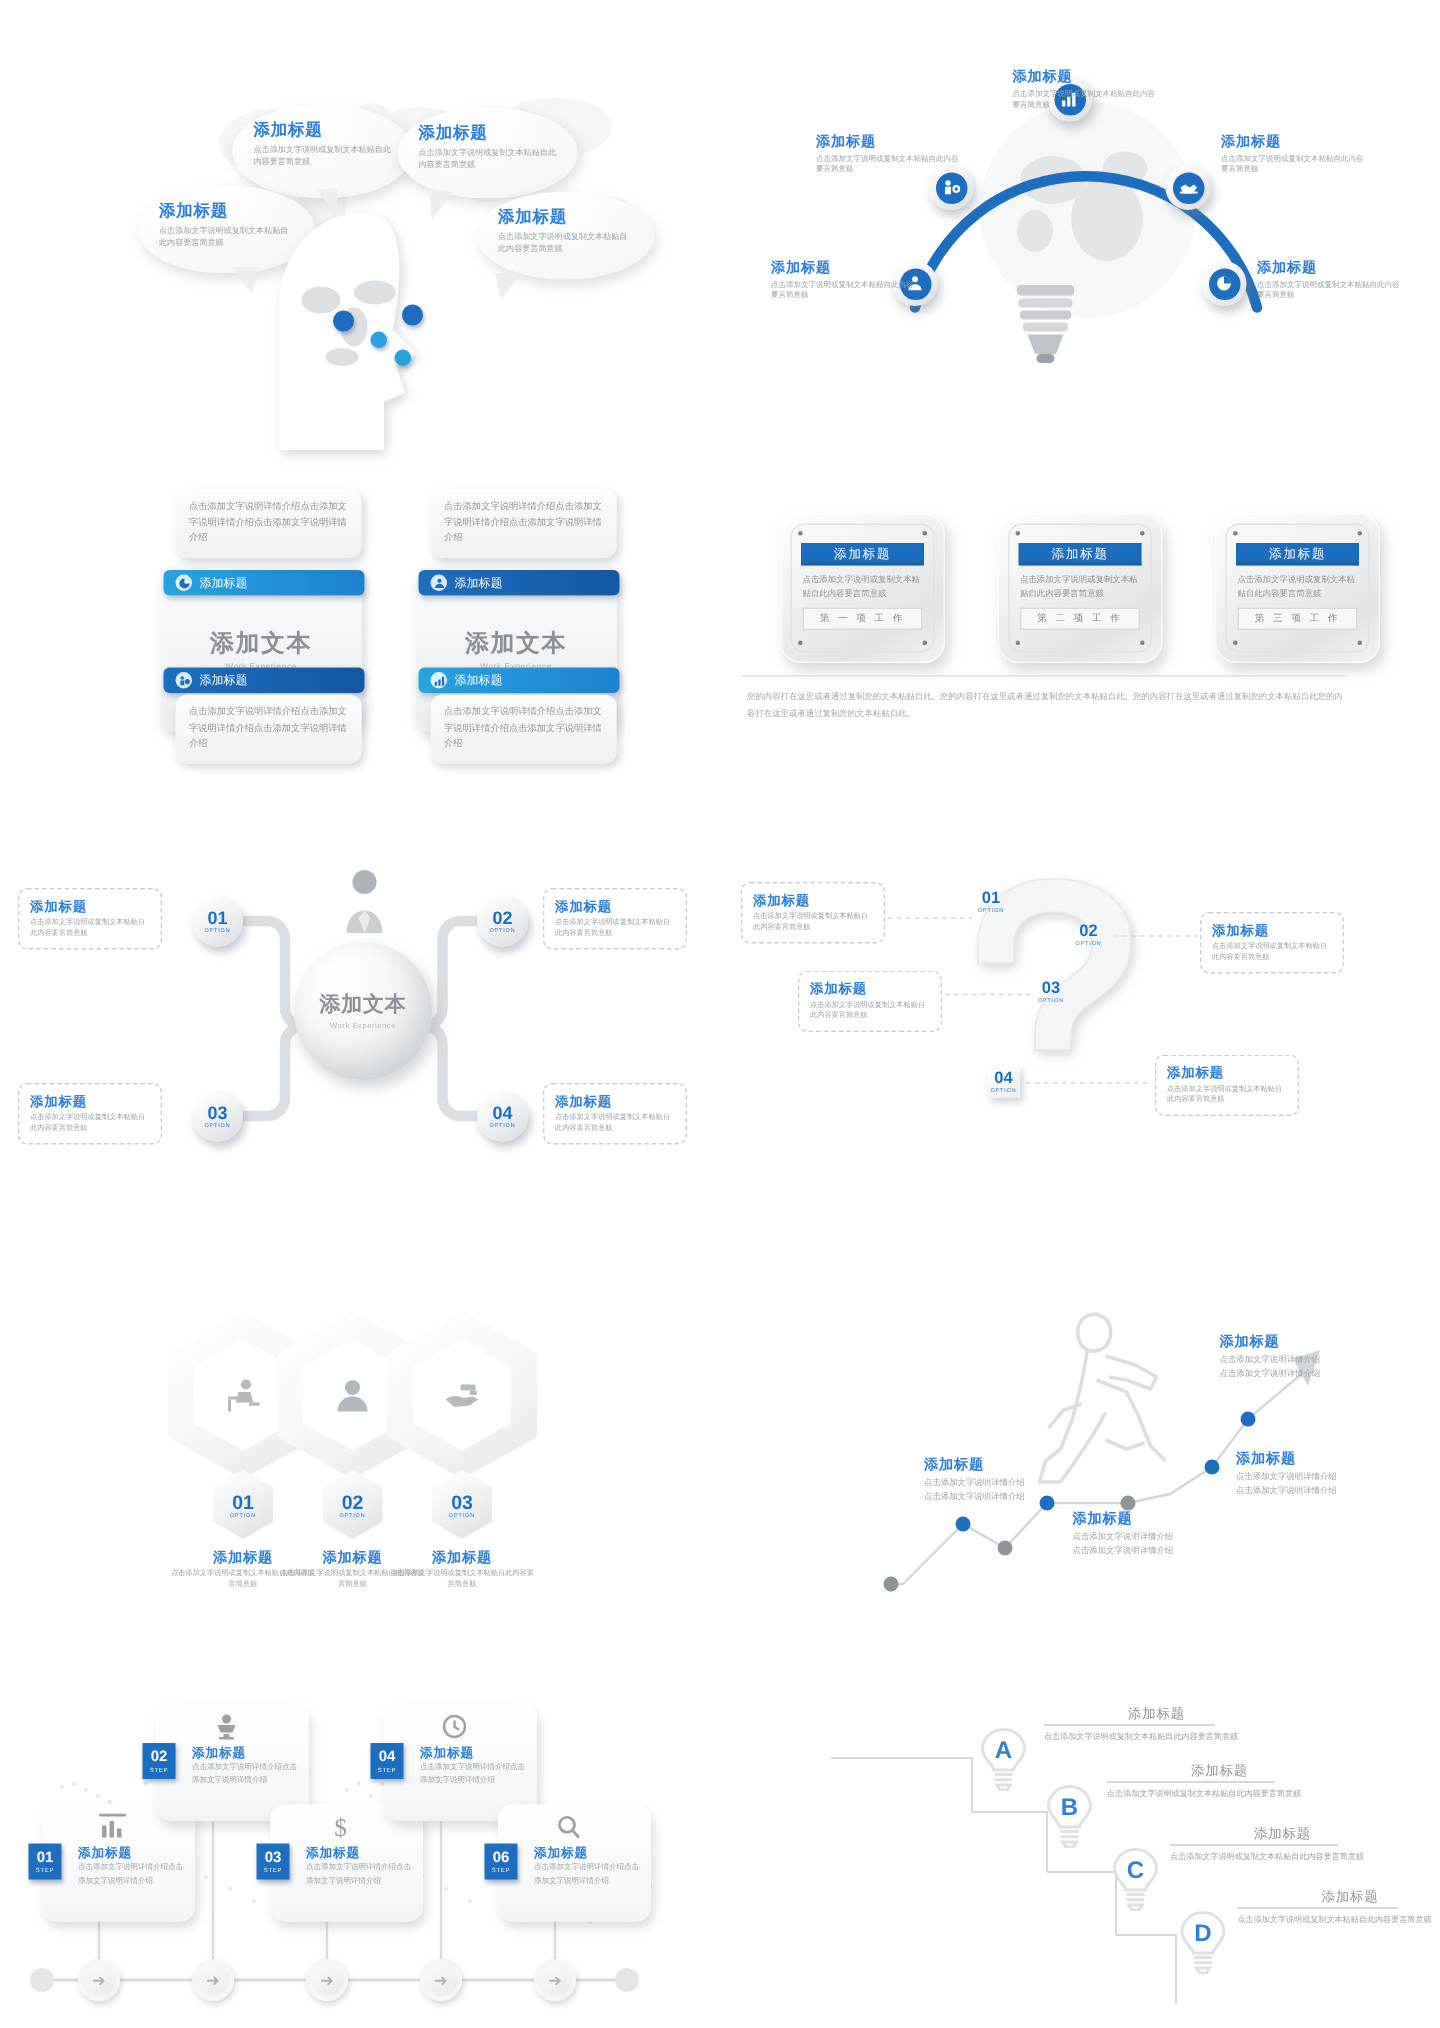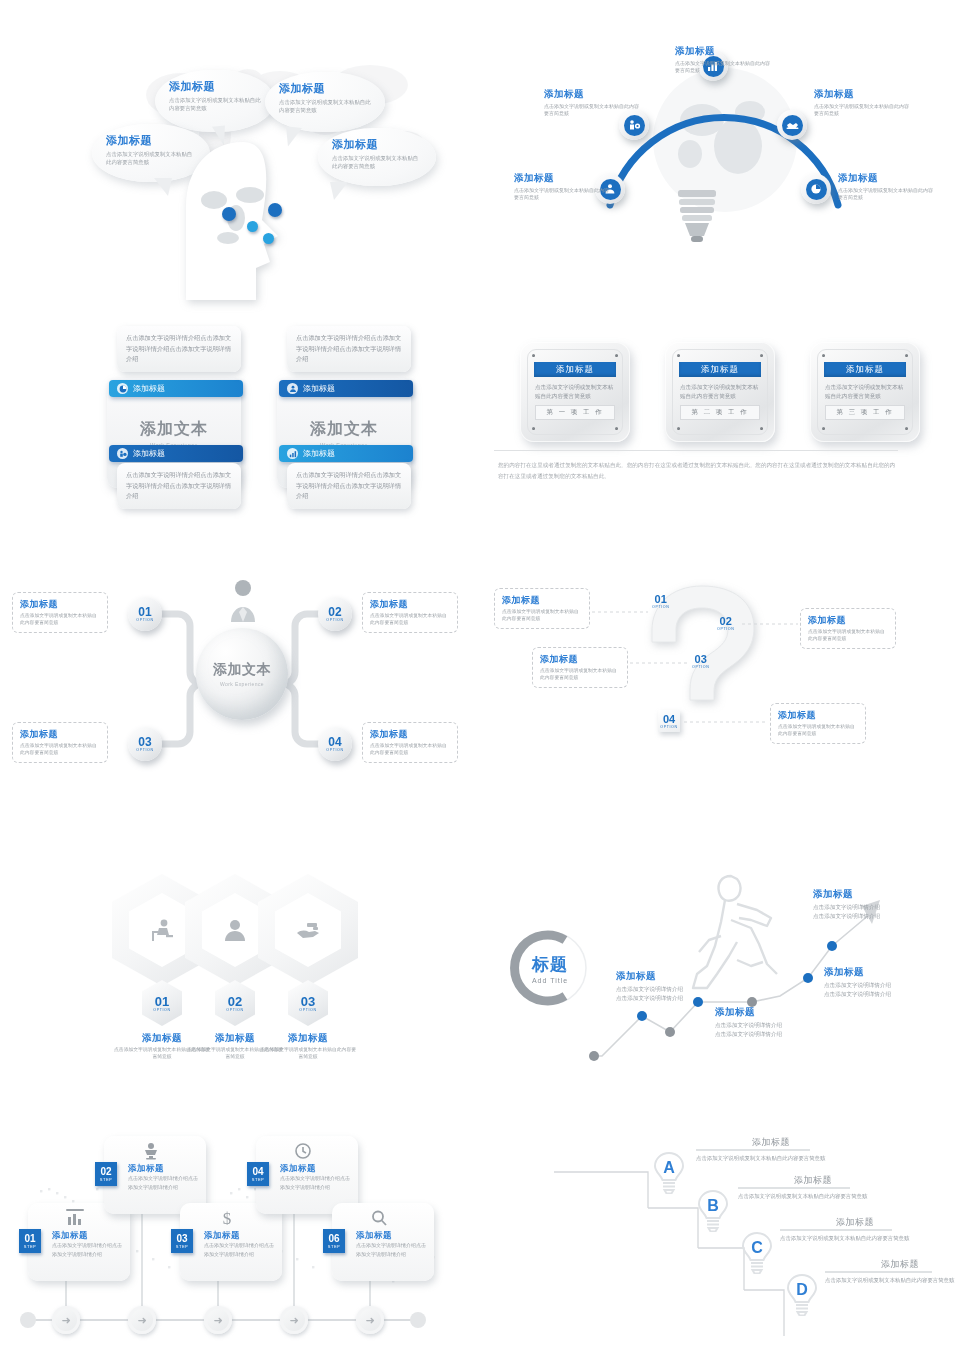--- a/index.html
+++ b/index.html
@@ -601,30 +601,20 @@
     <div class="ttl">添加标题</div>
     <div class="body-tx">点击添加文字说明或复制文本粘贴自此内容要言简意赅</div>
   </div>
   <div class="hexcap" style="left:260px;top:172px;">
     <div class="ttl">添加标题</div>
     <div class="body-tx">点击添加文字说明或复制文本粘贴自此内容要言简意赅</div>
   </div>
 </div>
 
 <div class="panel" id="p8">
-  <div class="ring">
-    <svg width="80" height="80" viewBox="0 0 80 80">
-      <circle cx="40" cy="40" r="36" fill="none" stroke="#eceef0" stroke-width="1.5"></circle>
-      <path d="M55 12 A33 33 0 1 0 55 68" fill="none" stroke="#9aa0a6" stroke-width="9" stroke-linecap="butt"></path>
-    </svg>
-    <div class="tw">
-      <div class="cn">标题</div>
-      <div class="en">Add Title</div>
-    </div>
-  </div>
 
   <svg style="position:absolute;left:100px;top:14px;width:370px;height:200px;" viewBox="0 0 370 200">
     <path d="M12 182 L22 182 L62 142 L90 158 L118 128 L172 128 L200 122 L228 104 L252 72 L290 40" fill="none" stroke="#d3d6d9" stroke-width="1.6"></path>
     <path d="M282 32 L300 26 L292 50 Z" fill="#d3d6d9"></path>
     <circle cx="14" cy="182" r="5" fill="#8f959b"></circle>
     <circle cx="62" cy="142" r="5" fill="#1c6fc0"></circle>
     <circle cx="90" cy="158" r="5" fill="#8f959b"></circle>
     <circle cx="118" cy="128" r="5" fill="#1c6fc0"></circle>
     <circle cx="172" cy="128" r="5" fill="#8f959b"></circle>
     <circle cx="228" cy="104" r="5" fill="#1c6fc0"></circle>

